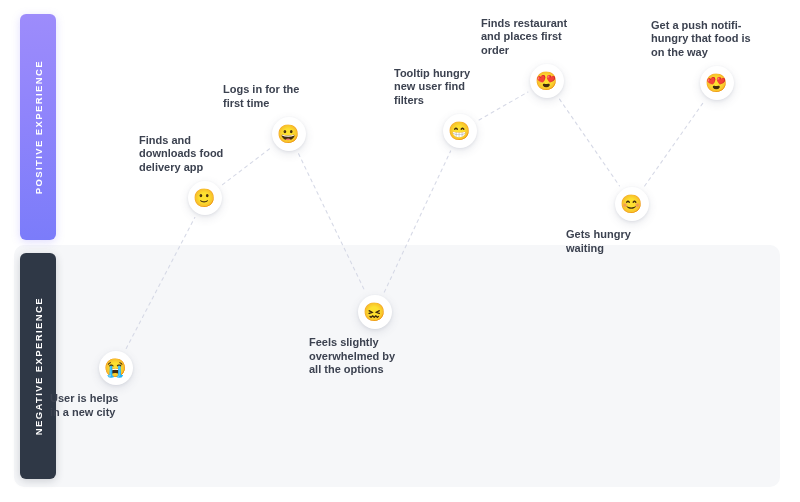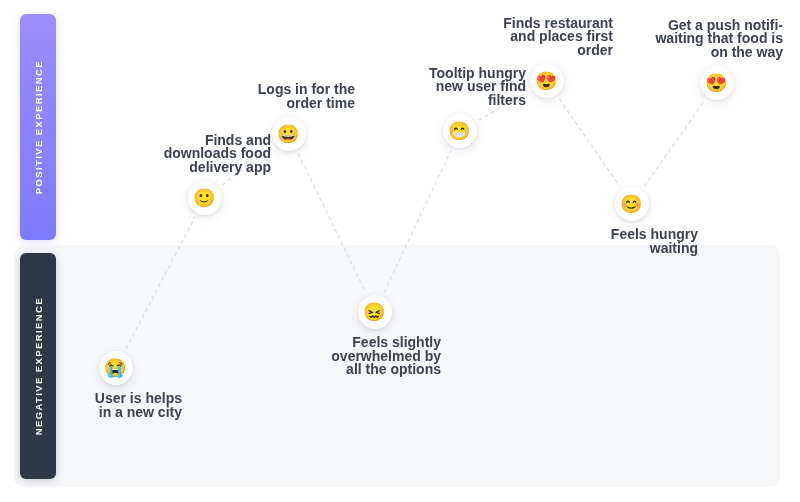--- a/index.html
+++ b/index.html
@@ -102,22 +102,22 @@
     align-items: center;
     justify-content: center;
     font-size: 18px;
     line-height: 1;
   }
   .node-label {
     position: absolute;
     left: 50%;
     transform: translateX(-50%);
     width: 132px;
-    text-align: right;
-    font-size: 14px;
+    text-align: left;
+    font-size: 11px;
     line-height: 13.5px;
     font-weight: bold;
     color: #3c4250;
     font-family: "Liberation Sans", sans-serif;
     white-space: pre-line;
   }
   .label-above { bottom: 24px; }
   .label-below { top: 24px; }
 </style>
 </head>
@@ -153,21 +153,21 @@
       </div>
       <div class="node" style="left: 205px; top: 198px;">
         <div class="node-dot">🙂</div>
         <div class="node-label label-above">Finds and
 downloads food
 delivery app</div>
       </div>
       <div class="node" style="left: 289px; top: 134px;">
         <div class="node-dot">😀</div>
         <div class="node-label label-above">Logs in for the
-order time</div>
+first time</div>
       </div>
       <div class="node" style="left: 375px; top: 312px;">
         <div class="node-dot">😖</div>
         <div class="node-label label-below">Feels slightly
 overwhelmed by
 all the options</div>
       </div>
       <div class="node" style="left: 460px; top: 131px;">
         <div class="node-dot">😁</div>
         <div class="node-label label-above">Tooltip hungry
@@ -175,24 +175,24 @@
 filters</div>
       </div>
       <div class="node" style="left: 547px; top: 81px;">
         <div class="node-dot">😍</div>
         <div class="node-label label-above">Finds restaurant
 and places first
 order</div>
       </div>
       <div class="node" style="left: 632px; top: 204px;">
         <div class="node-dot">😊</div>
-        <div class="node-label label-below">Feels hungry
+        <div class="node-label label-below">Gets hungry
 waiting</div>
       </div>
       <div class="node" style="left: 717px; top: 83px;">
         <div class="node-dot">😍</div>
         <div class="node-label label-above">Get a push notifi-
-waiting that food is
+hungry that food is
 on the way</div>
       </div>
     </div>
 
 </div>
 
 </body></html>

